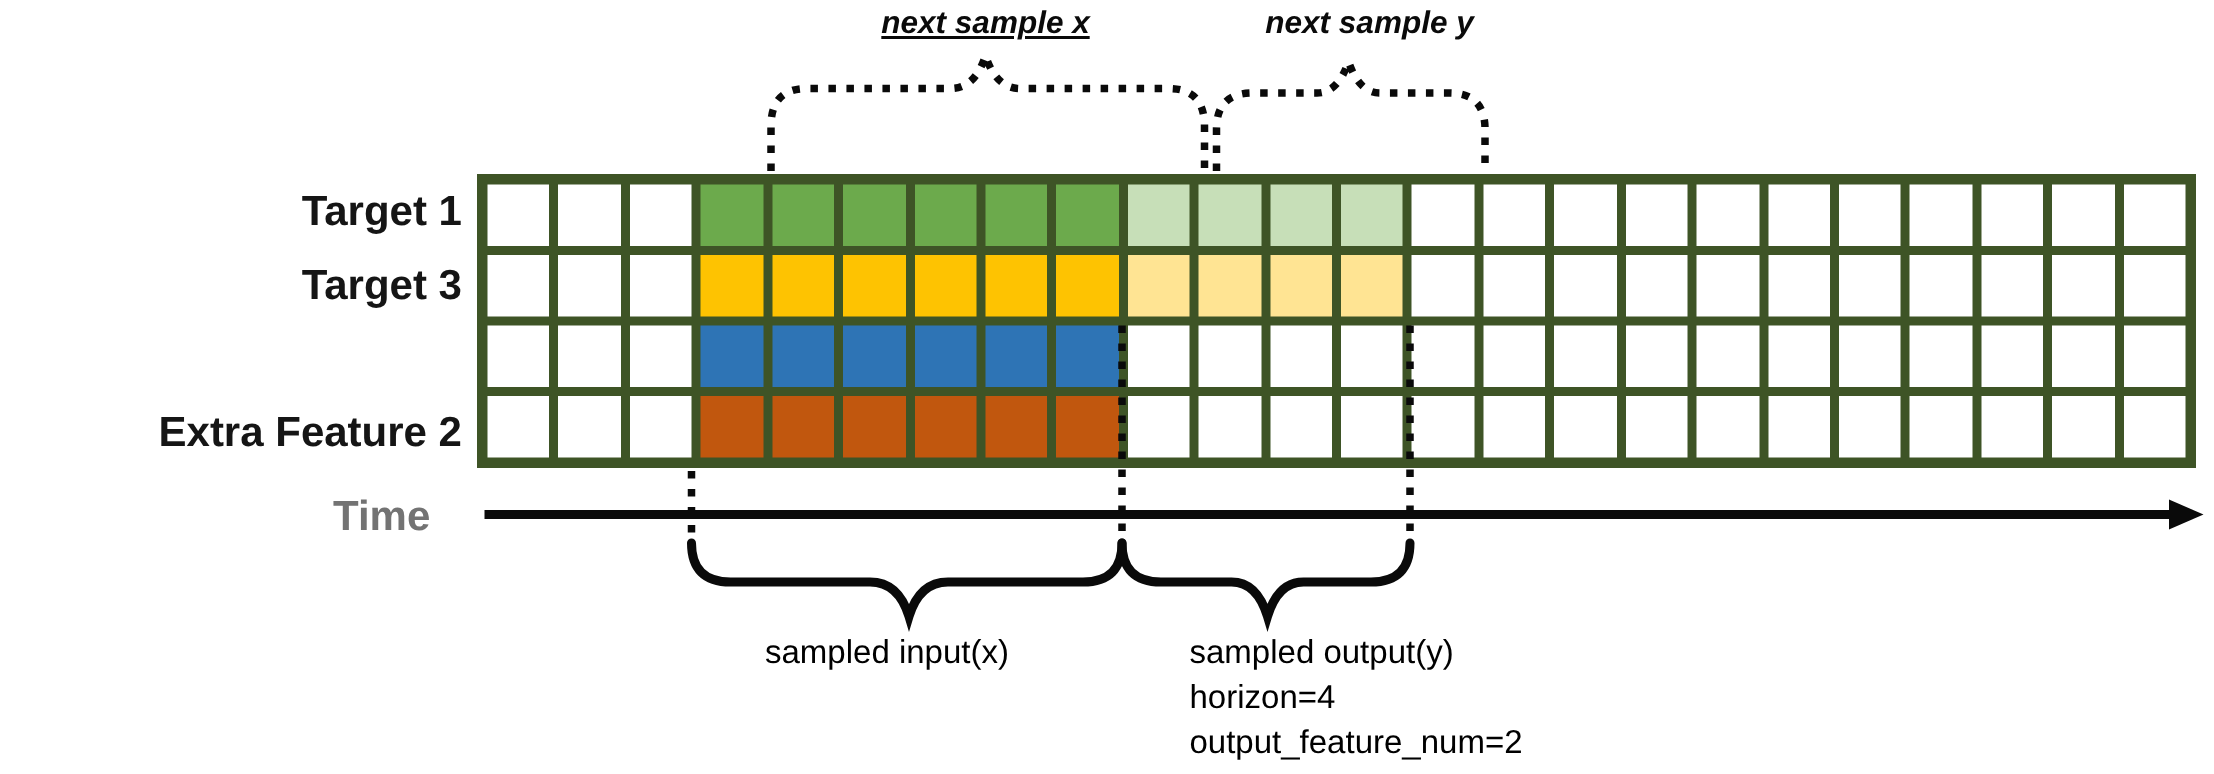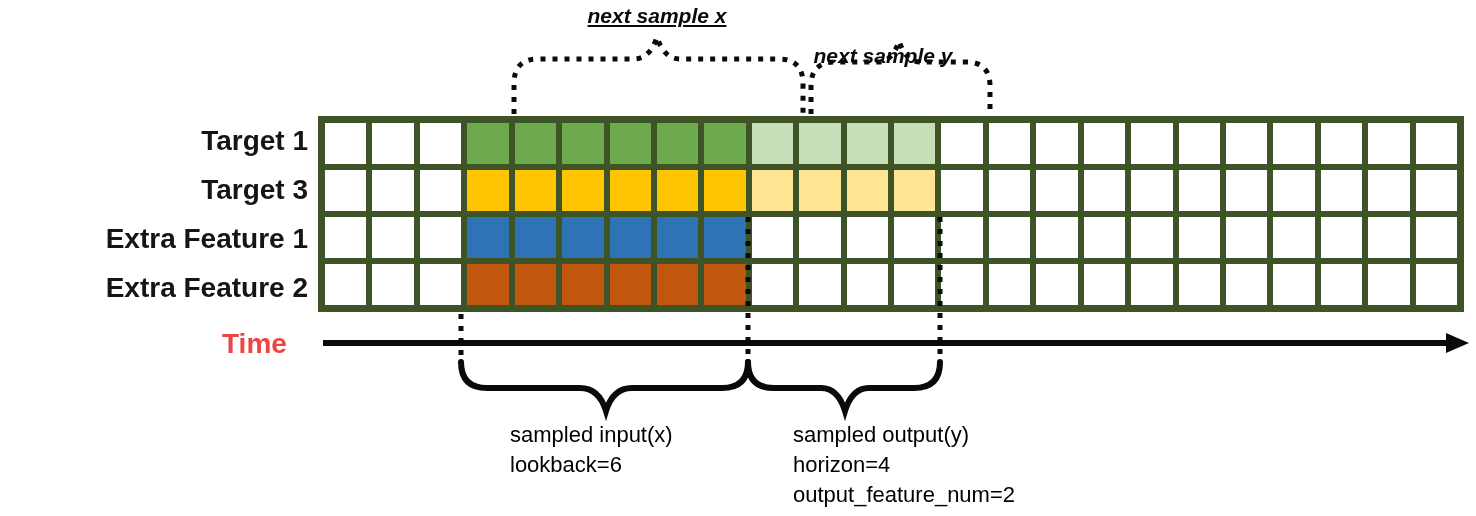--- a/index.html
+++ b/index.html
@@ -3,52 +3,51 @@
 <meta charset="utf-8">
 <style>
   html,body{margin:0;padding:0;background:#ffffff;}
   body{font-family:"Liberation Sans", sans-serif; color:#000;}
   #stage{position:relative;width:1476px;height:516px;background:#fff;overflow:hidden;}
 
   .title{position:absolute;left:8px;top:2px;font-size:28px;font-weight:700;letter-spacing:-0.5px;color:#151515;white-space:nowrap;}
 
   .next-label{position:absolute;top:4px;transform:translateX(-50%);font-size:21px;font-style:italic;font-weight:700;white-space:nowrap;color:#0a0a0a;}
   #next-x{left:657px;text-decoration:underline;}
-  #next-y{left:883px;margin-top:40px;}
+  #next-y{left:913px;}
 
   
   .grid{position:absolute;left:318px;top:116px;width:1146px;height:196px;
         box-sizing:border-box;padding:7px;display:grid;
         grid-template-columns:repeat(24,1fr);grid-template-rows:repeat(4,1fr);
         grid-auto-flow:row;gap:6px;}
   .cell{width:100%;height:100%;}
 
   .row-label{position:absolute;left:0;width:308px;text-align:right;
              font-size:28px;font-weight:700;line-height:49px;color:#151515;white-space:nowrap;}
 
-  .time-label{position:absolute;left:222px;top:328px;font-size:28px;font-weight:700;color:#ef4444;}
+  .time-label{position:absolute;left:222px;top:328px;font-size:28px;font-weight:700;color:#737373;}
 
   .overlay{position:absolute;left:0;top:0;pointer-events:none;}
 
   .bottom-block{position:absolute;top:420px;font-size:22px;line-height:30px;font-weight:400;color:#000;white-space:nowrap;}
   #input-block{left:510px;}
   #output-block{left:793px;}
 </style>
 </head>
 <body>
 
 <div id="stage">
 
 
   <div id="next-x" class="next-label">next sample x</div>
   <div id="next-y" class="next-label">next sample y</div>
 
   <div class="row-label" style="top:116px;">Target 1</div>
   <div class="row-label" style="top:165px;">Target 3</div>
-  <div class="row-label" style="top:214px;">Extra Feature 1</div>
   <div class="row-label" style="top:263px;">Extra Feature 2</div>
 
   <div class="grid" id="sample-grid" style="background: rgb(62, 84, 38);">
       <div class="cell" style="background: rgb(255, 255, 255);"></div>
       <div class="cell" style="background: rgb(255, 255, 255);"></div>
       <div class="cell" style="background: rgb(255, 255, 255);"></div>
       <div class="cell" style="background: rgb(108, 170, 76);"></div>
       <div class="cell" style="background: rgb(108, 170, 76);"></div>
       <div class="cell" style="background: rgb(108, 170, 76);"></div>
       <div class="cell" style="background: rgb(108, 170, 76);"></div>
@@ -158,21 +157,20 @@
     <line x1="323" y1="343" x2="1448" y2="343" stroke="#0a0a0a" stroke-width="6"></line>
     <polygon points="1446,333 1446,353 1469,343" fill="#0a0a0a"></polygon>
 
     <path d="M461,362 Q461,388 487,388 L580,388 Q599,388 606,411 Q613,388 632,388 L722,388 Q748,388 748,362" fill="none" stroke="#0a0a0a" stroke-width="6" stroke-linecap="round"></path>
 
     <path d="M748,362 Q748,388 774,388 L821,388 Q838,388 845,411 Q852,388 869,388 L914,388 Q940,388 940,362" fill="none" stroke="#0a0a0a" stroke-width="6" stroke-linecap="round"></path>
   </svg>
 
   <div id="input-block" class="bottom-block">
     <div>sampled input(x)</div>
-    <div>lookback=6</div>
   </div>
 
   <div id="output-block" class="bottom-block">
     <div>sampled output(y)</div>
     <div>horizon=4</div>
     <div>output_feature_num=2</div>
   </div>
 
 </div>
 

